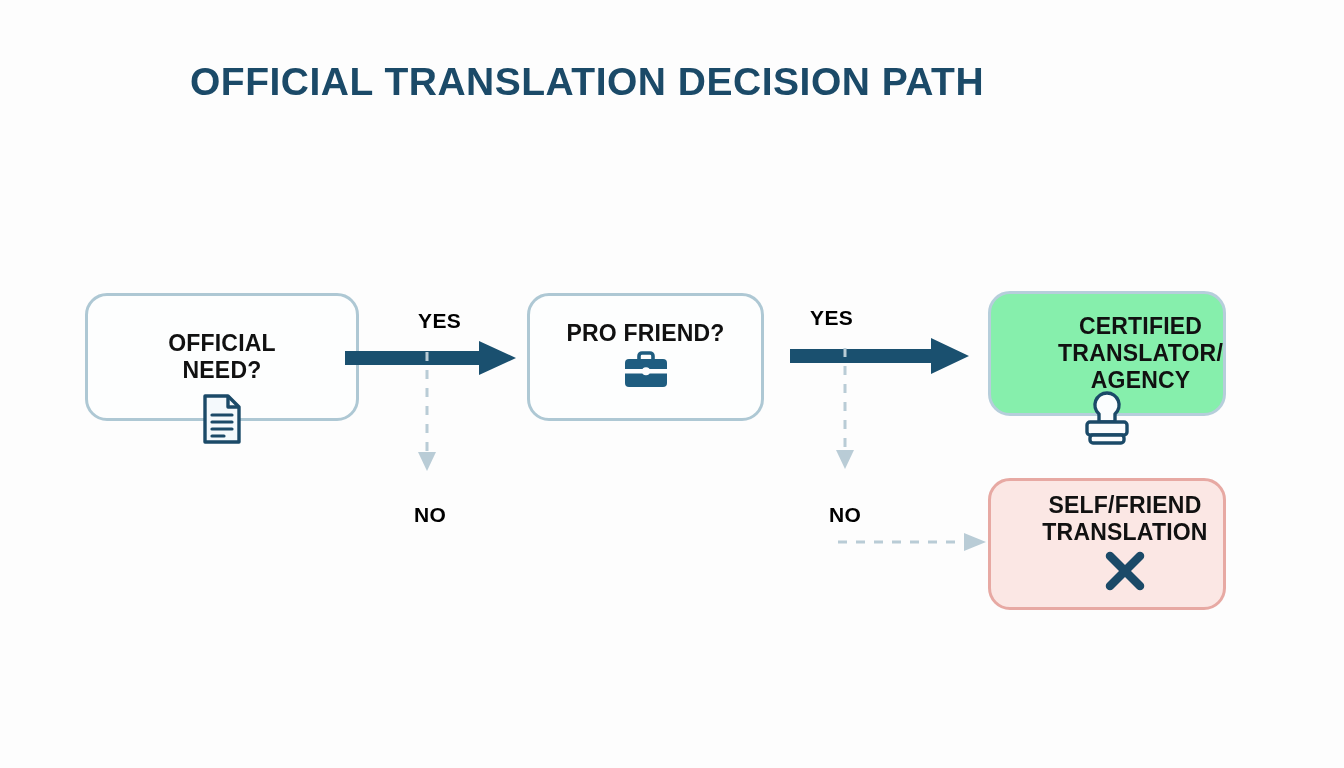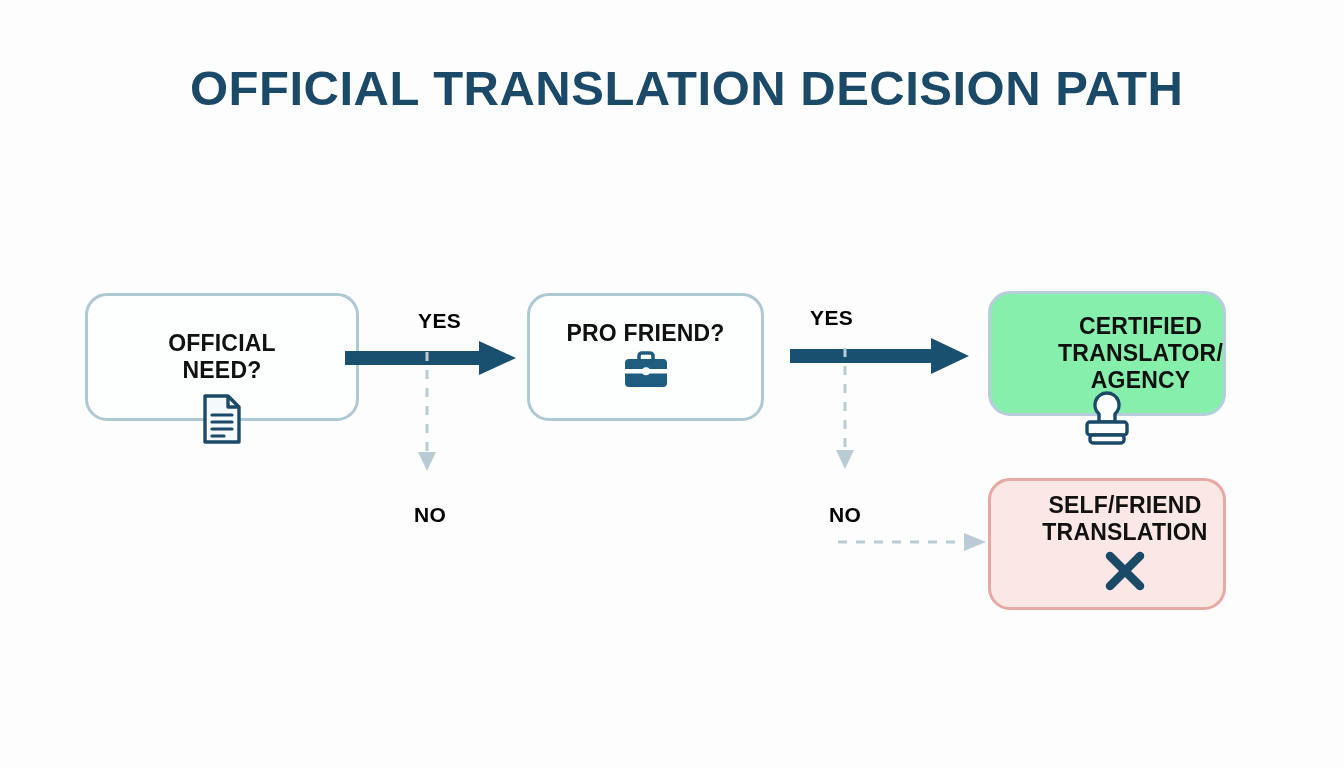--- a/index.html
+++ b/index.html
@@ -16,21 +16,21 @@
     height: 768px;
     background: #fdfdfd;
     overflow: hidden;
   }
 
   
   #page-title {
     position: absolute;
     left: 190px;
     top: 60px;
-    font-size: 49px;
+    font-size: 39px;
     font-weight: bold;
     letter-spacing: 0.5px;
     color: #1b4a68;
     font-family: "Liberation Sans", sans-serif;
     white-space: nowrap;
   }
 
   
   .node {
     position: absolute;

